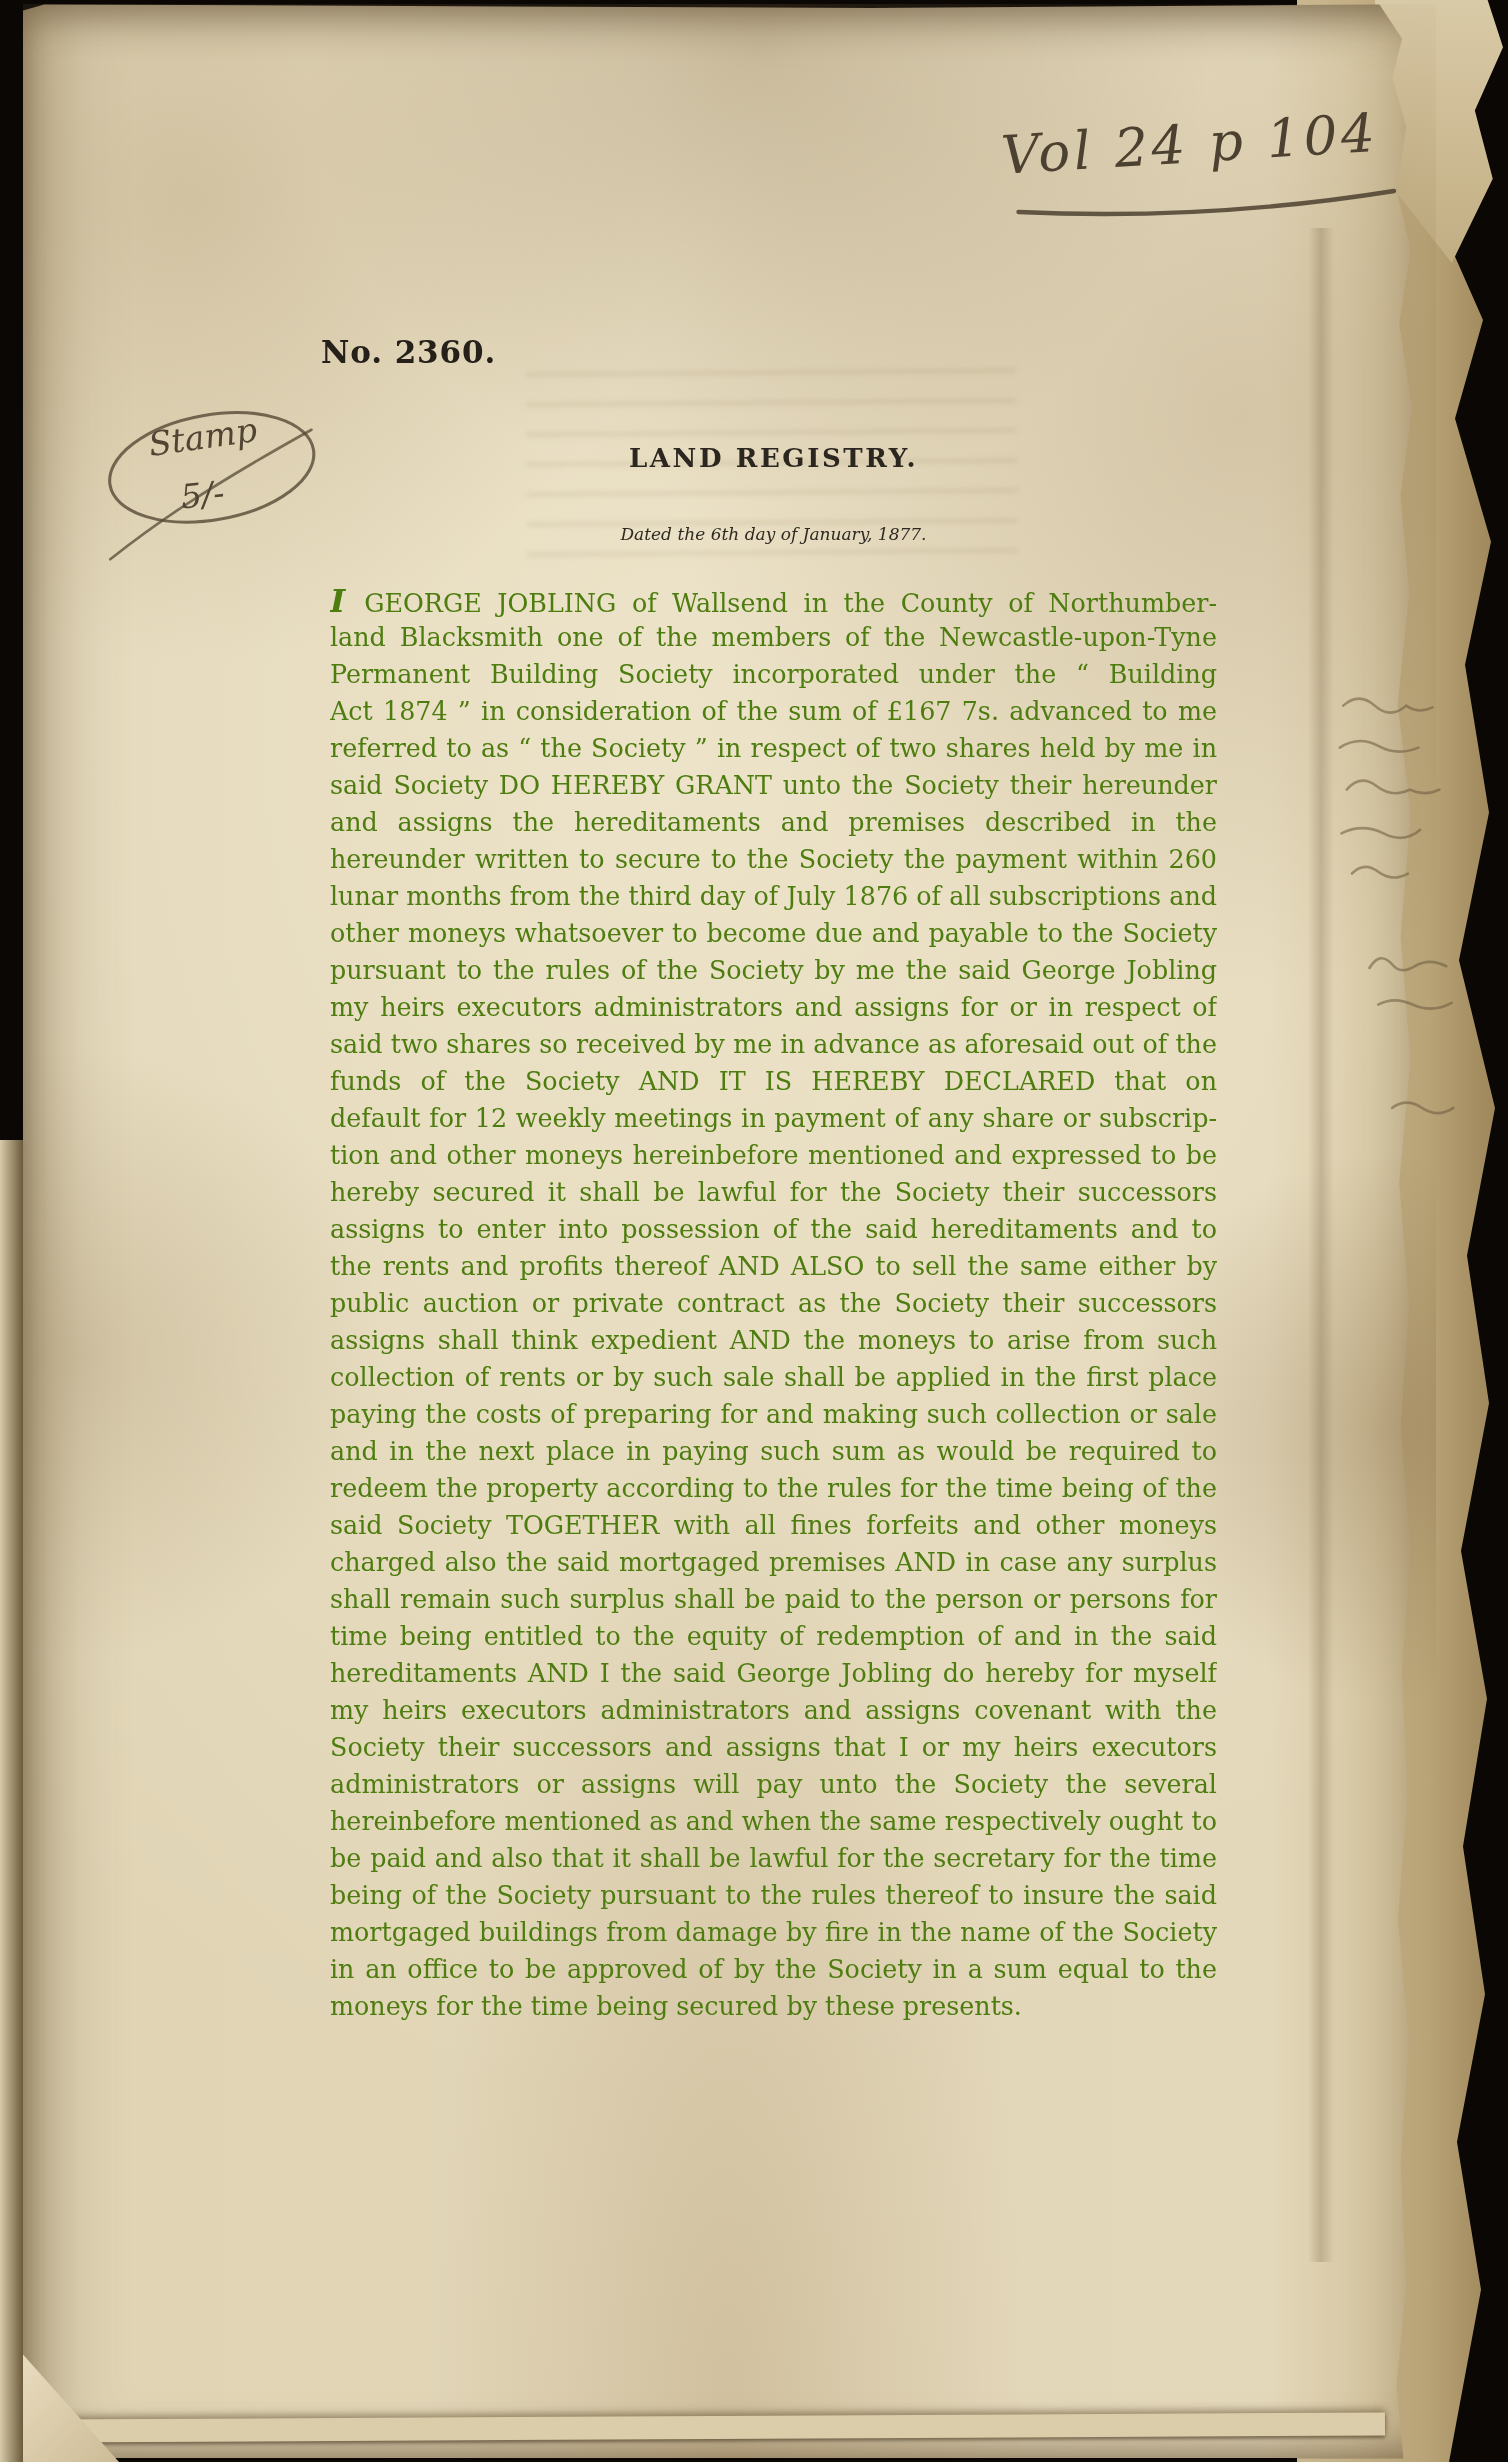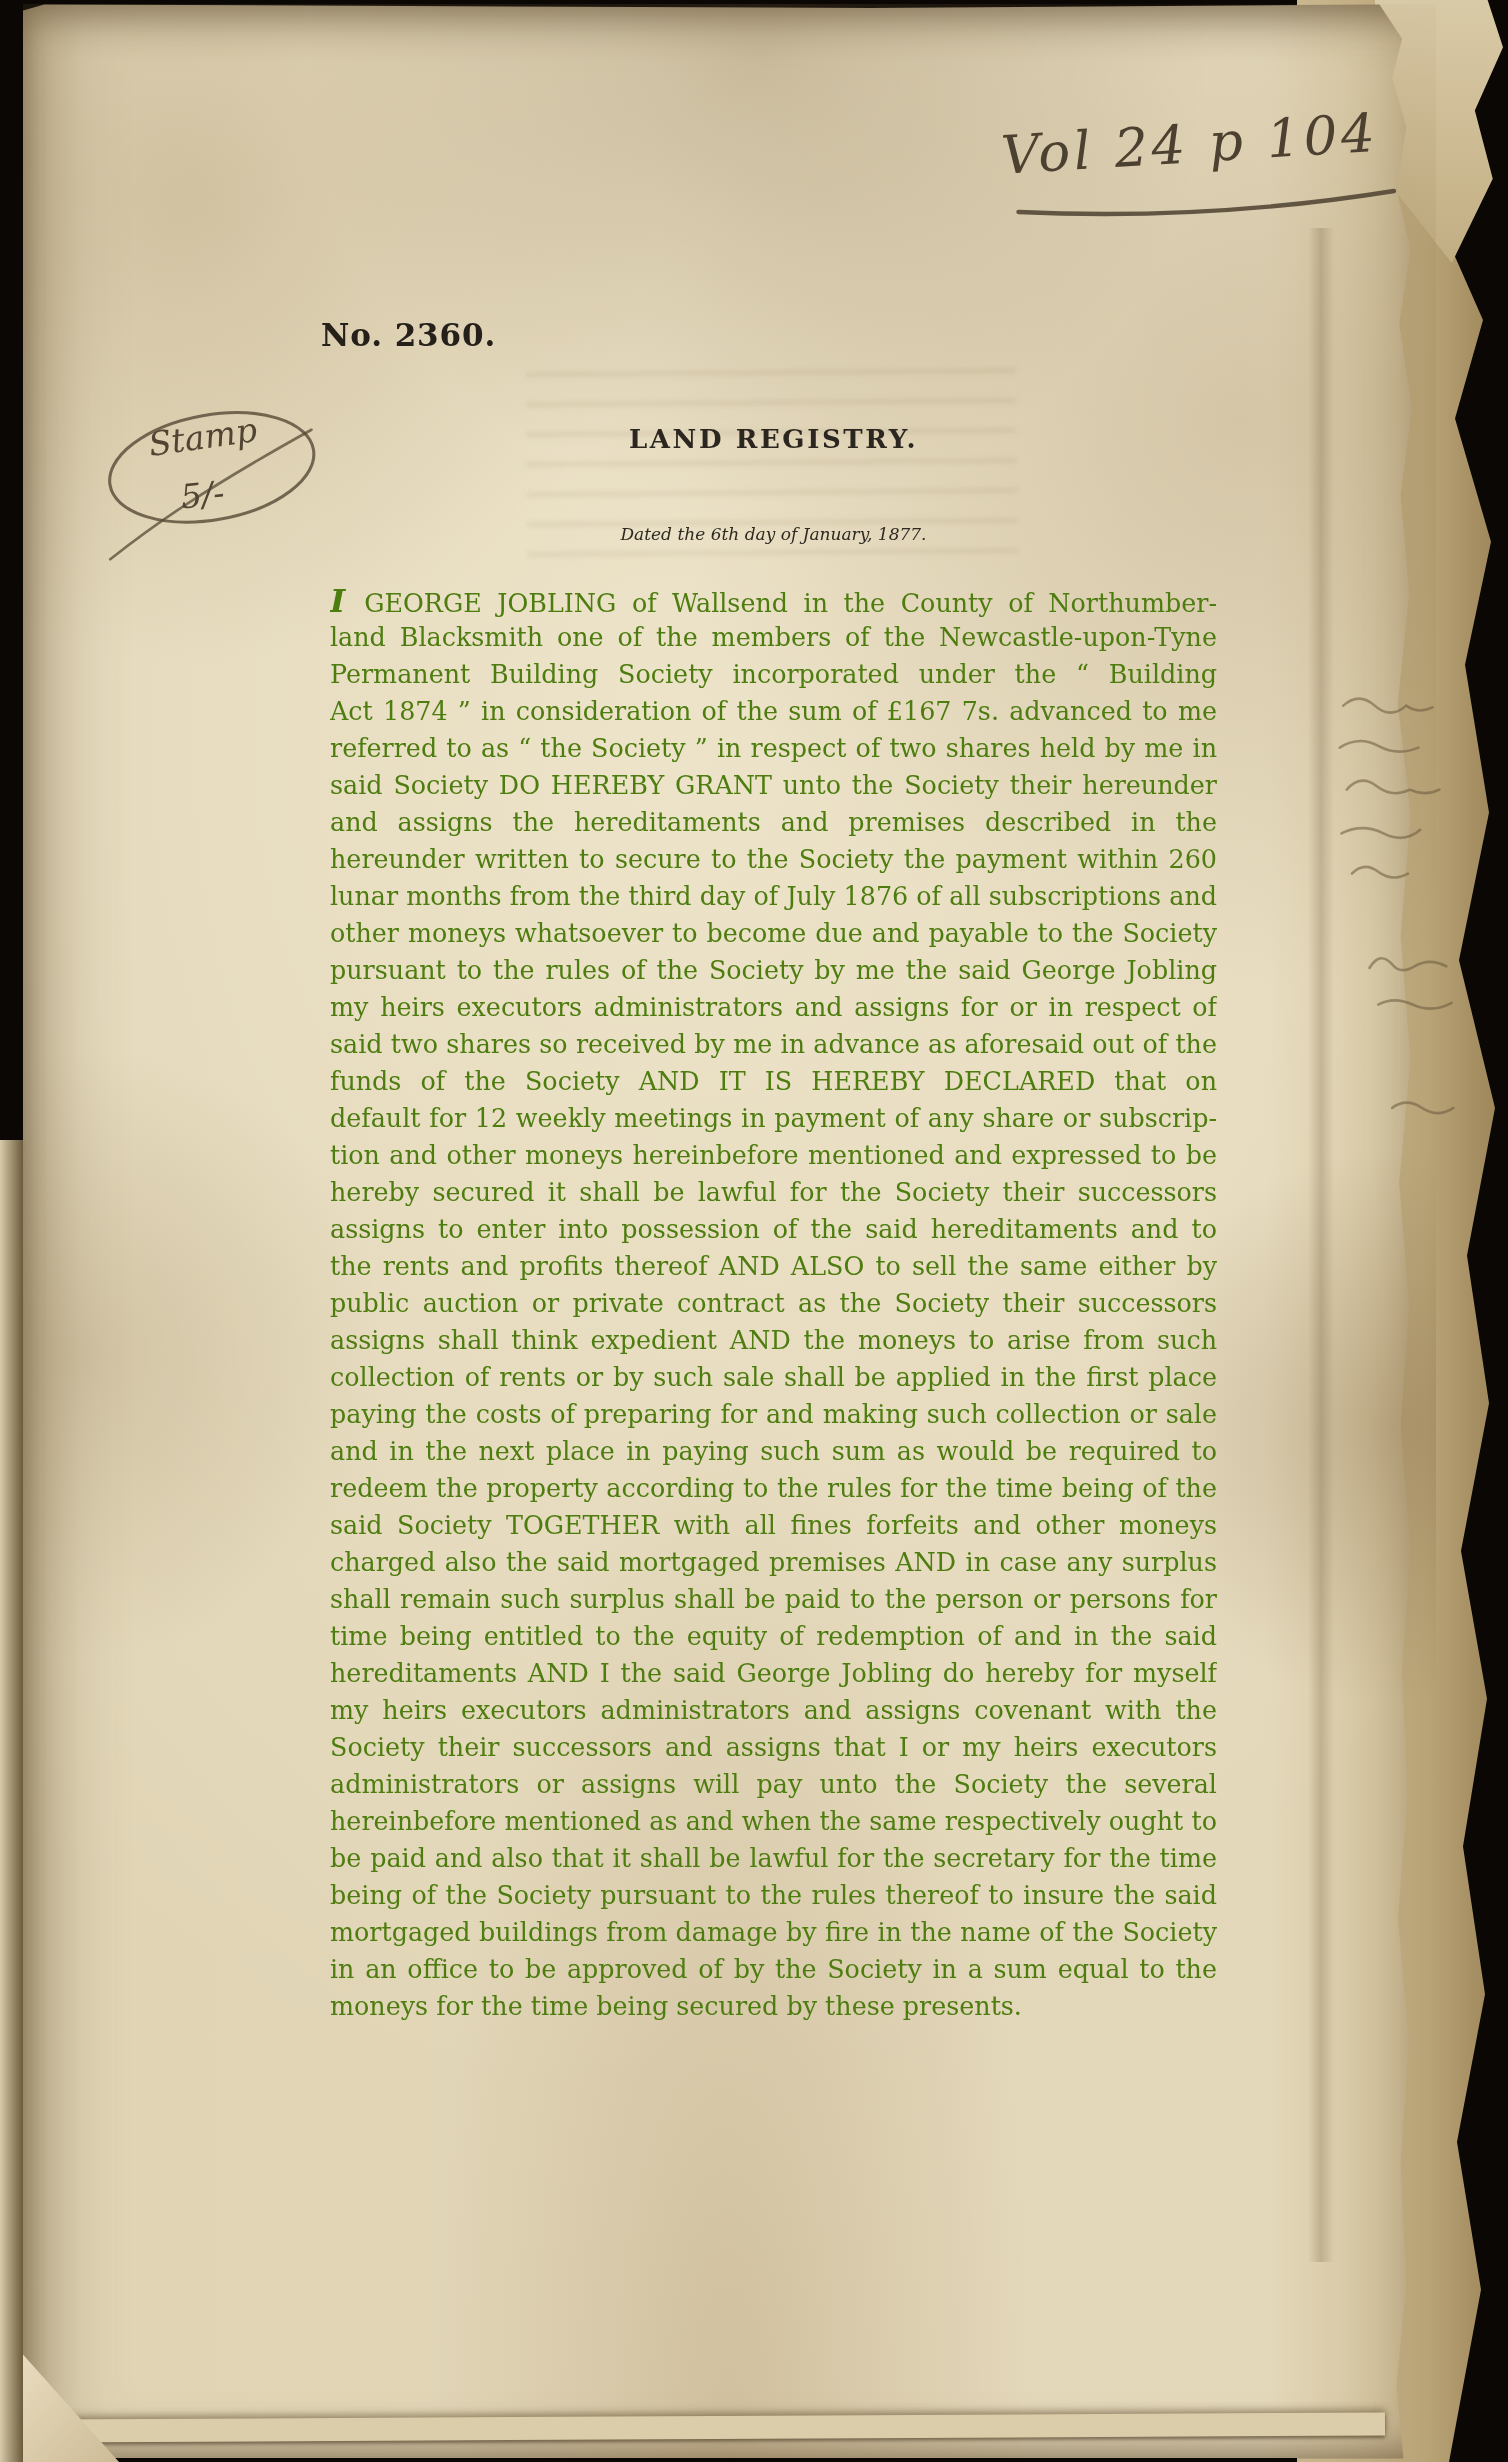--- a/index.html
+++ b/index.html
@@ -68,25 +68,25 @@
     background:linear-gradient(135deg,#ecdfc3,#cdbc97);
     clip-path:polygon(0 18%,100% 100%,0 100%);
   }
   .bleed-through {
     position:absolute; left:526px; top:349px; width:491px; height:206px; z-index:3;
     background:repeating-linear-gradient(0deg, rgba(115,92,60,.10) 0 5.3px, rgba(115,92,60,0) 5.3px 30px);
     filter:blur(2.6px); transform:rotate(-0.5deg); pointer-events:none;
   }
   
   .doc-number {
-    position:absolute; left:321px; top:317px; z-index:4;
+    position:absolute; left:321px; top:334px; z-index:4;
     font-size:31px; font-weight:bold; letter-spacing:0.9px; color:#25211a;
   }
   .title {
-    position:absolute; left:330px; top:424px; width:887px; z-index:4;
+    position:absolute; left:330px; top:443px; width:887px; z-index:4;
     text-align:center; font-size:26px; font-weight:bold; letter-spacing:2.6px; color:#2b2720;
   }
   .dateline {
     position:absolute; left:330px; top:524px; width:887px; z-index:4;
     text-align:center; font-size:17px; font-style:italic; color:#2e2a22;
   }
   .volume {
     position:absolute; left:1001px; top:112px; width:421px; z-index:4;
     font-size:53px; font-style:italic; letter-spacing:3.5px; white-space:nowrap;
     color:#4c4130; transform:rotate(-3.5deg);

